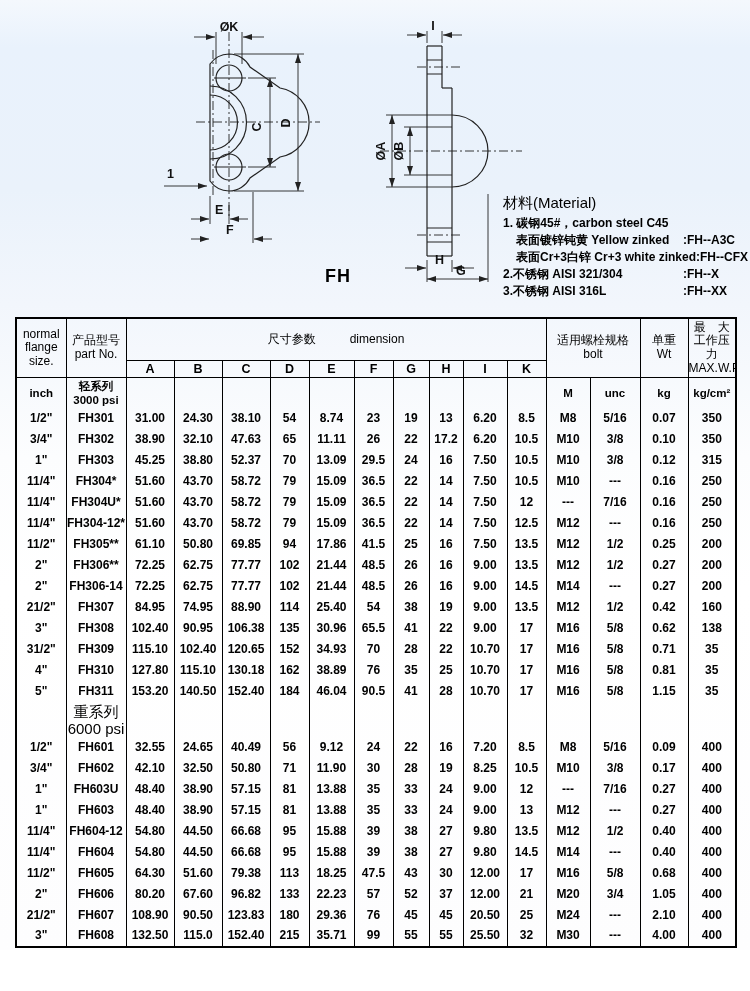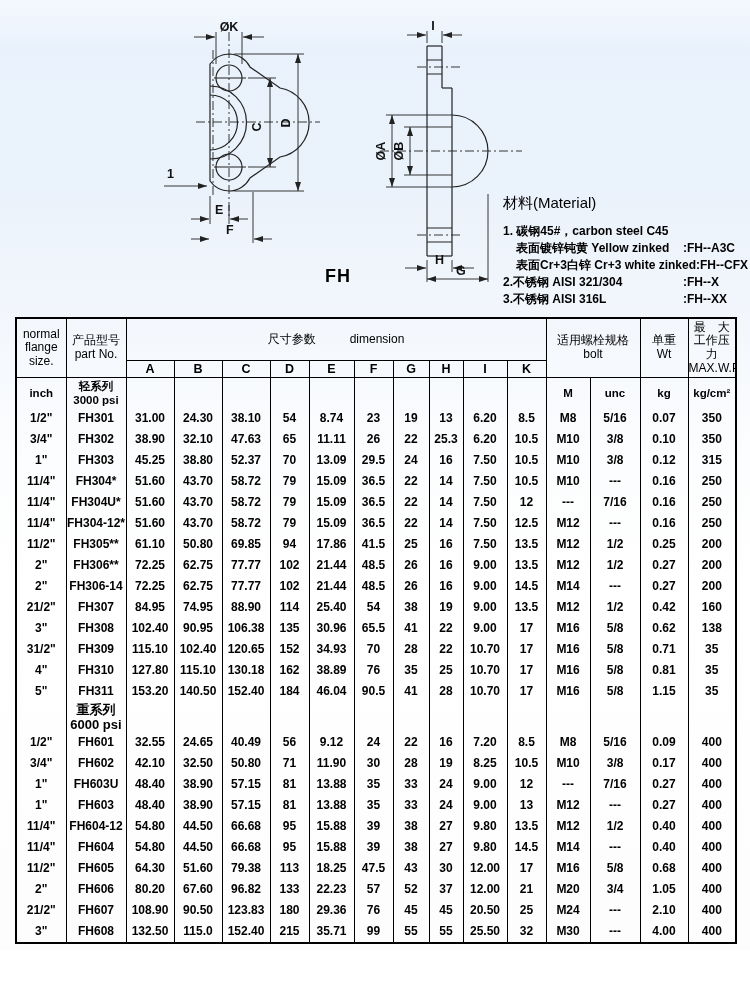--- a/index.html
+++ b/index.html
@@ -12,21 +12,21 @@
   }
   svg{position:absolute;}
   svg line,svg path,svg circle{stroke:#222;fill:none;stroke-width:1.2;}
   svg .thin{stroke-width:1;}
   svg .cl{stroke-dasharray:9 3 2 3;stroke-width:0.9;}
   svg .dim{stroke-width:0.9;}
   svg text{fill:#111;font-family:"Liberation Sans","DejaVu Sans",sans-serif;font-size:12.5px;stroke:none;font-weight:bold;}
   svg marker path{fill:#222;stroke:none;}
 
   .material{position:absolute;left:503px;top:194px;width:242px;}
-  .m-head{font-size:15px;margin-bottom:10px;}
+  .m-head{font-size:15px;margin-bottom:2px;}
   .m-line{display:flex;font-size:12px;line-height:1.42;font-weight:bold;}
   .m-line .m-text{white-space:nowrap;}
   .m-line .m-code{margin-left:auto;text-align:left;min-width:62px;}
   .m-indent{padding-left:13px;}
 
   .fh-title{position:absolute;top:266px;left:8px;width:660px;text-align:center;
     font-size:18px;font-weight:bold;letter-spacing:1px;}
 
   table.spec{
     position:absolute;left:15px;top:317px;
@@ -45,21 +45,21 @@
   tr.hr2{height:17px;}
   tr.hr2 td{border-bottom:1.5px solid #000;font-weight:bold;font-size:12.5px;}
   td.c-size{text-align:left;padding-left:4px;font-size:12px;line-height:1.1;}
   td.c-maxwp{font-size:10.5px;line-height:1.2;}
   .dim-head{display:flex;justify-content:center;gap:34px;}
   tr.units-row{height:31px;}
   tr.units-row td{font-weight:bold;font-size:11.5px;}
   tr.data-row{height:21px;}
   tr.data-row td{font-weight:bold;font-size:12px;}
   tr.series-row{height:27px;}
-  tr.series-row td{font-weight:bold;font-size:13px;line-height:1.15;margin-top:23px;}
+  tr.series-row td{font-weight:normal;font-size:15px;line-height:1.15;margin-top:23px;}
 
   .footnotes{position:absolute;left:17px;top:934px;width:710px;}
   .footnote{font-size:12.5px;font-weight:bold;line-height:1.35;}
 </style>
 </head>
 <body>
 
 <div class="page">
 
   <svg style="left:158px;top:20px;" width="235" height="237" viewBox="0 0 235 237">
@@ -288,21 +288,21 @@
         <tr class="data-row">
           <td>3/4"</td>
           <td>FH302</td>
           <td>38.90</td>
           <td>32.10</td>
           <td>47.63</td>
           <td>65</td>
           <td>11.11</td>
           <td>26</td>
           <td>22</td>
-          <td>25.3</td>
+          <td>17.2</td>
           <td>6.20</td>
           <td>10.5</td>
           <td>M10</td>
           <td>3/8</td>
           <td>0.10</td>
           <td>350</td>
         </tr>
         <tr class="data-row">
           <td>1"</td>
           <td>FH303</td>

